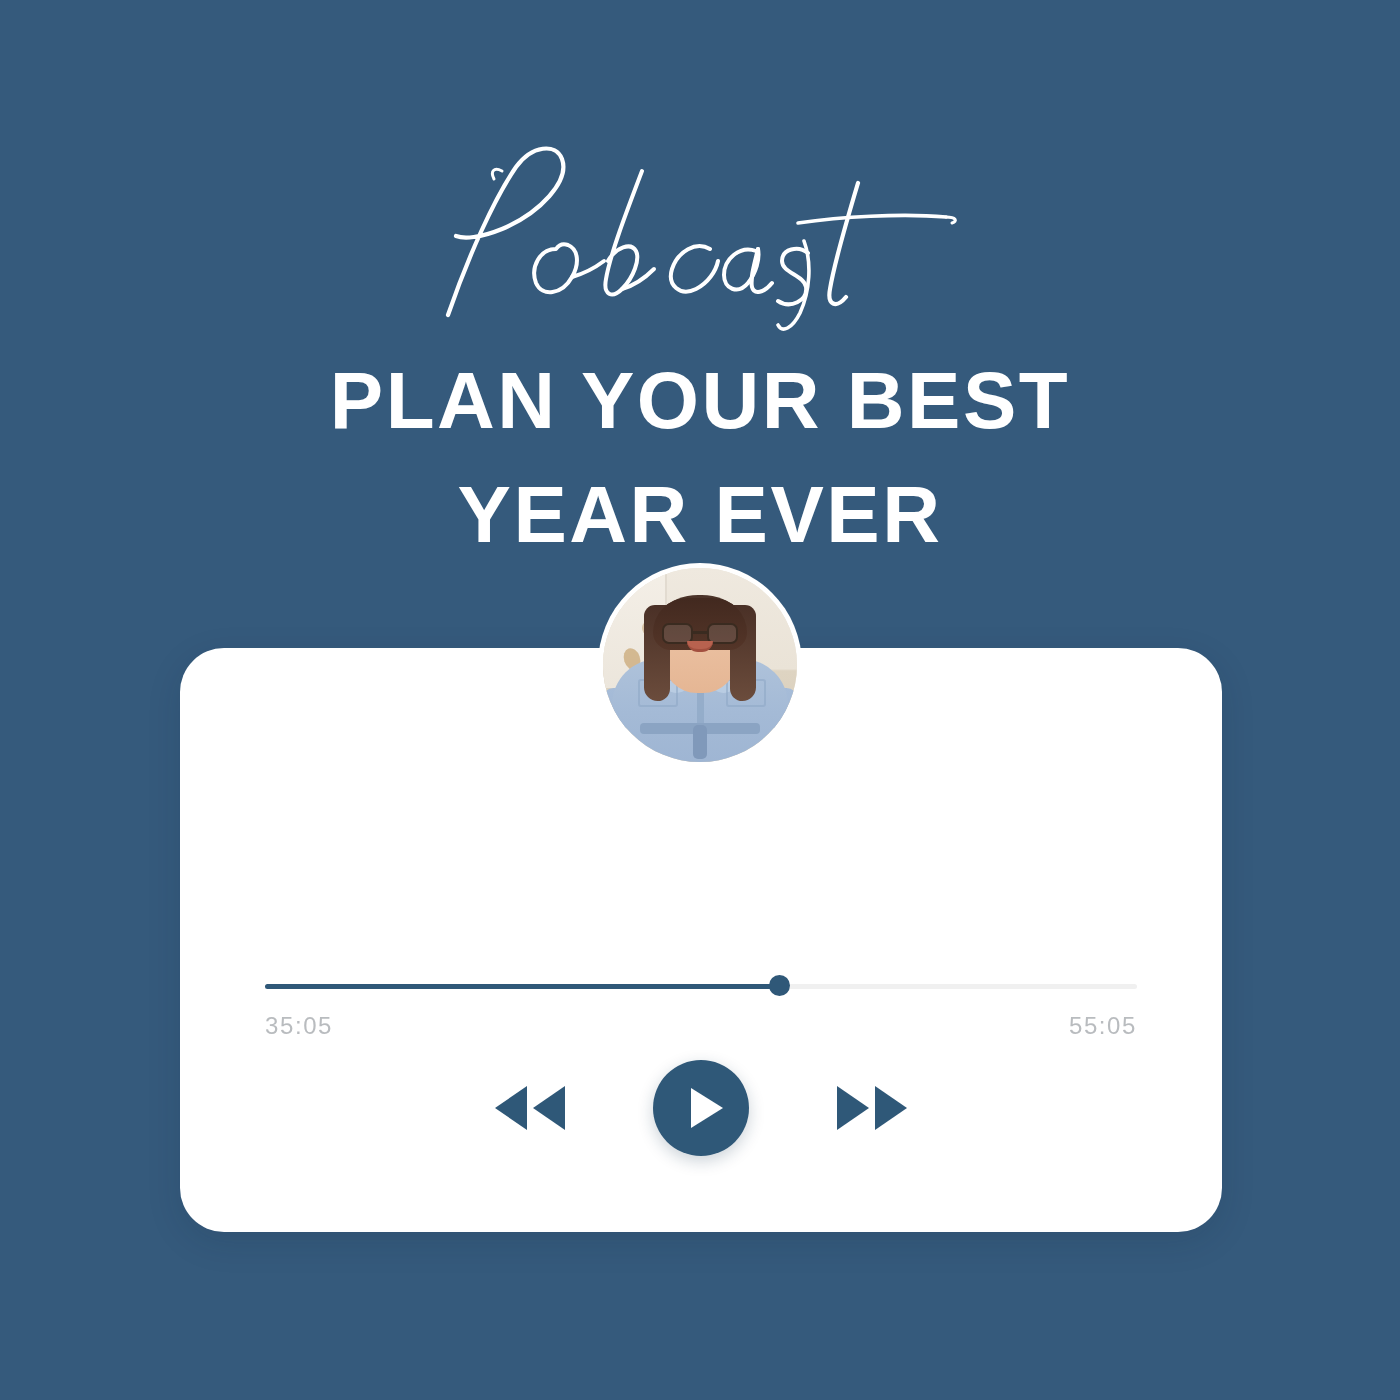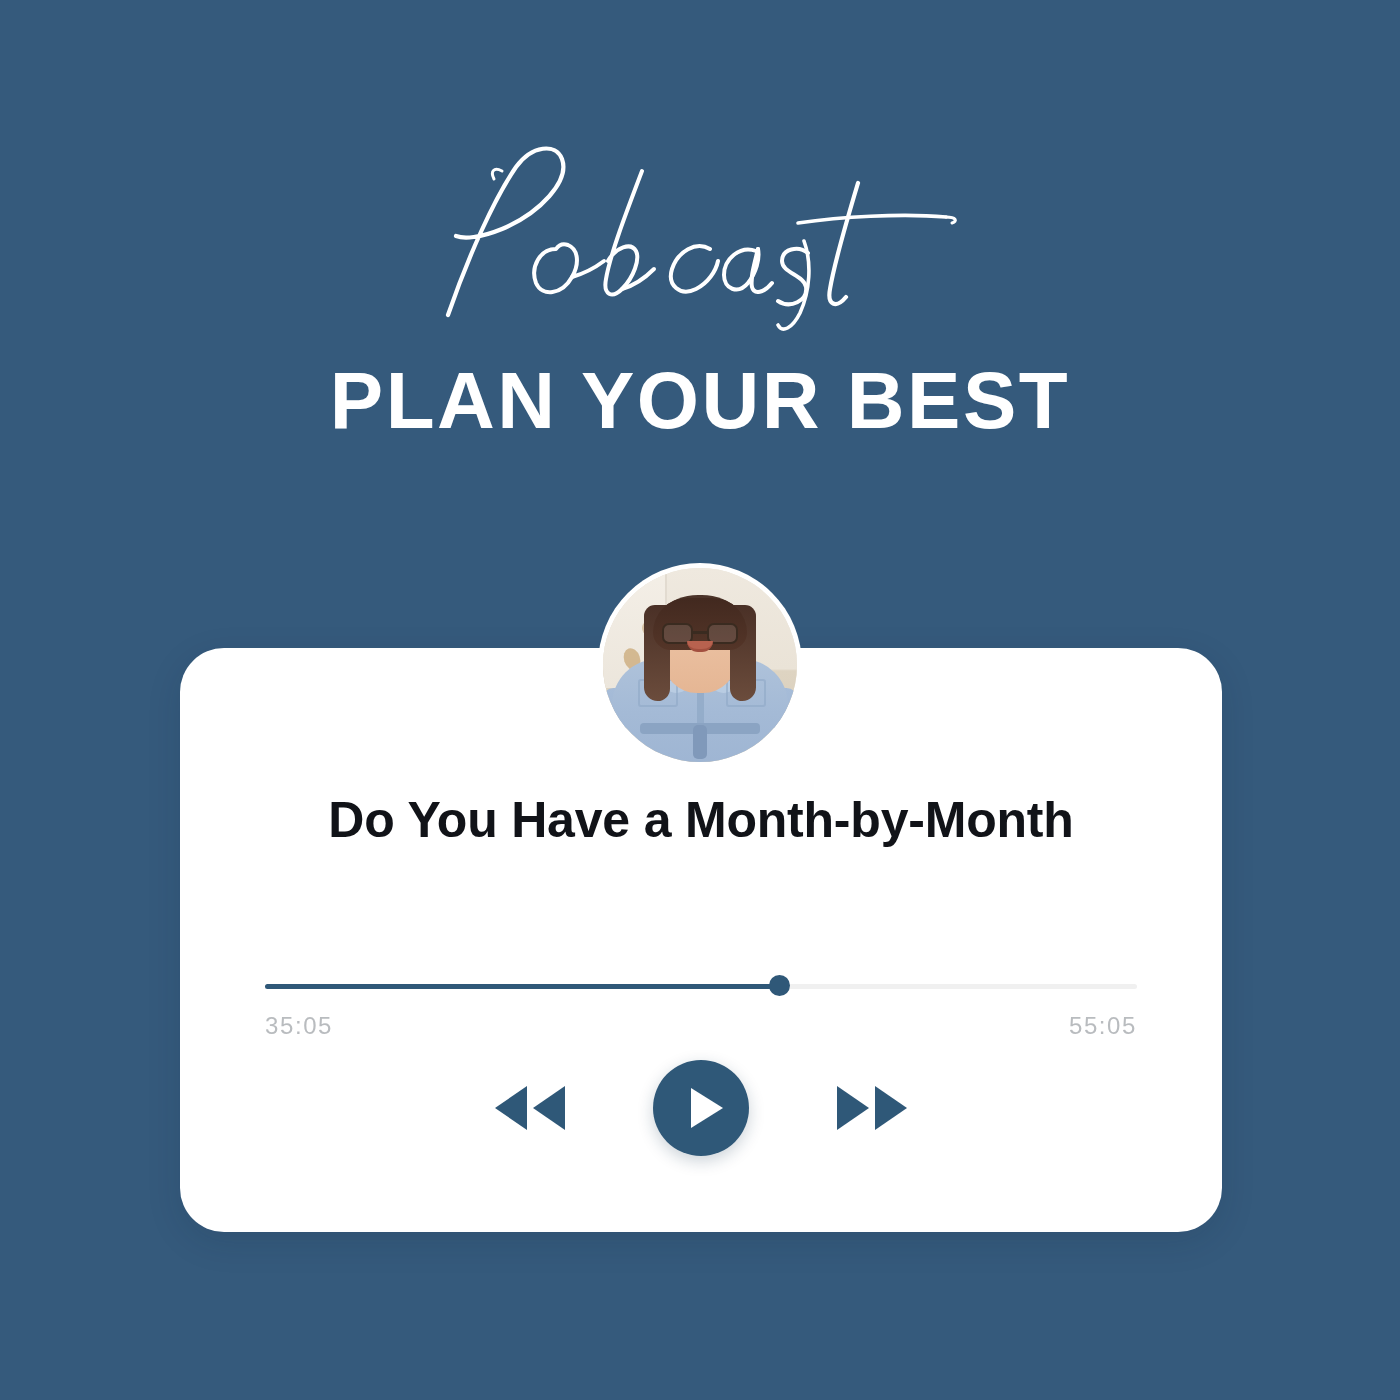--- a/index.html
+++ b/index.html
@@ -442,26 +442,26 @@
 
         <path d="M468 46 C 456 86, 444 128, 440 152 C 437 168, 446 172, 456 160" stroke-width="4.2"></path>
         <path d="M408 86 C 450 80, 510 76, 556 80" stroke-width="3.6"></path>
         <path d="M556 80 C 566 80, 568 84, 562 86" stroke-width="3"></path>
       </g>
     </svg>
   </div>
 
   <div class="headline" style="color: #ffffff;">
     <span class="hl-line">PLAN YOUR BEST</span>
+    <span class="hl-line">YEAR EVER</span>
   </div>
 
   <div class="player-card" style="background: rgb(255, 255, 255);">
 
     <div class="episode-title" style="color: rgb(17, 19, 24);">
-      <span class="et-line">Do You Have a Month-by-Month</span>
     </div>
 
     <div class="progress-wrap">
       <div class="progress-track" style="background: rgb(240, 240, 240);"></div>
       <div class="progress-fill" style="width: 59%; background: rgb(47, 88, 120);"></div>
       <div class="progress-knob" style="left: 59%; background: rgb(47, 88, 120);"></div>
     </div>
 
     <div class="time-row" style="color: rgb(185, 188, 191); gap: 35px;">
       <span>35:05</span>

